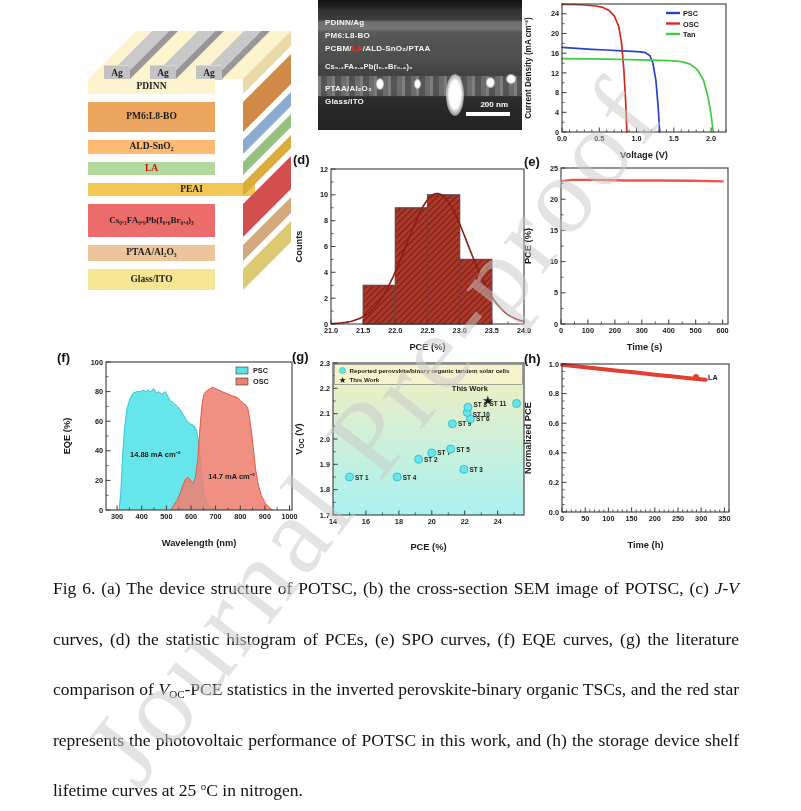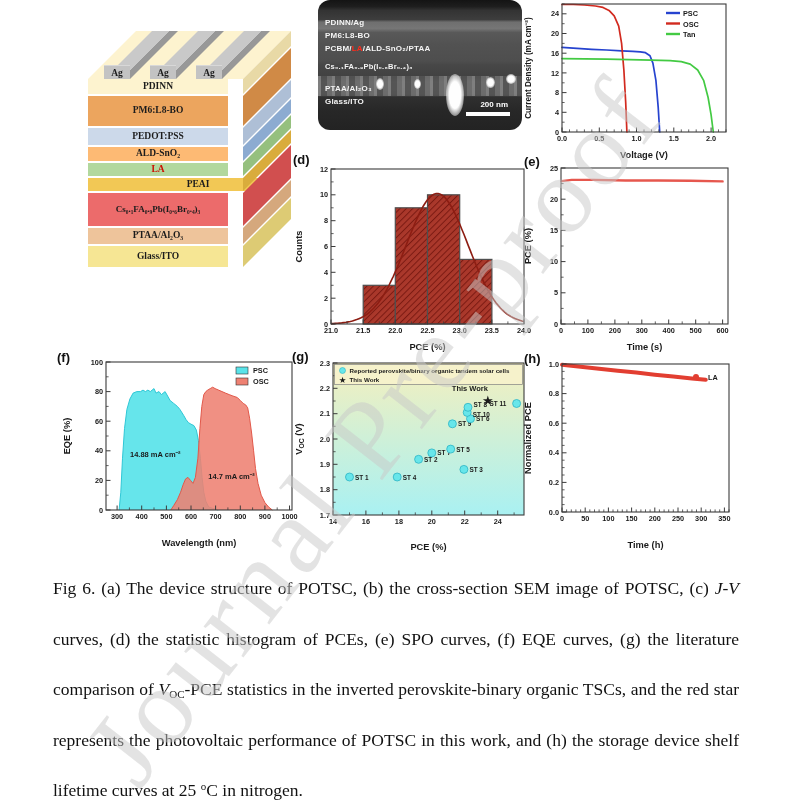--- a/index.html
+++ b/index.html
@@ -8,28 +8,28 @@
   
   #panel-a{position:absolute;left:58px;top:4px;width:250px;height:315px;}
   #device-topface{position:absolute;left:30px;top:27px;width:155px;height:48px;
      transform:skewX(-45deg);transform-origin:0 100%;background:#fdf3cf;}
   .agbar{position:absolute;top:0;height:100%;width:26px;
      background:linear-gradient(90deg,#c9c9c9 0 68%,#989898 68% 100%);}
   .agfront{position:absolute;width:26px;height:14px;background:#c3c3c3;
      border-top:1px solid #d8d8d8;display:flex;align-items:center;justify-content:center;
      font:bold 9.5px "Liberation Serif",serif;color:#1b1b1b;}
   #device-layers{position:absolute;left:30px;top:75px;width:155px;}
-  .layer{position:relative;width:140px;margin-bottom:2px;display:flex;
+  .layer{position:relative;width:127px;margin-bottom:8px;display:flex;
      align-items:center;justify-content:center;}
   .layer .lab{font:bold 9.5px "Liberation Serif",serif;color:#1c1c1c;line-height:1;
      text-align:center;z-index:2;}
   .layer .side{position:absolute;left:155px;top:0;width:48px;height:100%;
      transform:skewY(-45deg);transform-origin:0 0;}
   
-  #panel-b{position:absolute;left:318px;top:0px;width:204px;height:130px;border-radius:12px;
+  #panel-b{position:absolute;left:318px;top:0px;width:204px;height:130px;border-radius:0;
      overflow:hidden;
      background:linear-gradient(180deg,#141414 0%,#1e1e1e 5%,#333333 8%,#3d3d3d 15%,
        #6f6f6f 17%,#767676 22%,#595959 25%,#525252 34%,#4e4e4e 47%,#474747 50%,
        #414141 60%,#565656 63%,#4f4f4f 72%,#2f2f2f 75%,#272727 86%,#232323 100%);}
   #sem-texture{position:absolute;left:0;top:76px;width:204px;height:20px;opacity:.8;
      background:repeating-linear-gradient(90deg,#8a8a8a 0 3px,#565656 3px 9px,#747474 9px 14px);
      filter:blur(.6px);}
   .blob{position:absolute;border-radius:50%;
      background:radial-gradient(ellipse at center,#fefefe 0 45%,rgba(225,225,225,.55) 70%,transparent 100%);
      filter:blur(.7px);}
@@ -77,24 +77,20 @@
         <div class="agfront" style="left: 138px; top: 61px;">Ag</div>
       </div>
     <div id="device-layers">
         <div class="layer" style="height: 15px; background: rgb(253, 243, 207);">
           <span class="lab">PDINN</span>
           <div class="side" style="background: rgb(232, 217, 166);"></div>
         </div>
         <div class="layer" style="height: 30px; background: rgb(236, 165, 94);">
           <span class="lab">PM6:L8-BO</span>
           <div class="side" style="background: rgb(208, 138, 70);"></div>
-        </div>
-        <div class="layer" style="height: 17px; background: rgb(204, 217, 234);">
-          <span class="lab">PEDOT:PSS</span>
-          <div class="side" style="background: rgb(174, 191, 214);"></div>
         </div>
         <div class="layer" style="height: 14px; background: #fdba74;">
           <span class="lab">ALD-SnO₂</span>
           <div class="side" style="background: rgb(140, 171, 209);"></div>
         </div>
         <div class="layer" style="height: 13px; background: rgb(178, 216, 158);">
           <span class="lab" style="color: rgb(204, 17, 0);">LA</span>
           <div class="side" style="background: rgb(149, 192, 126);"></div>
         </div>
         <div class="layer" style="height: 13px; background: rgb(242, 200, 85); padding-left: 40px;">

